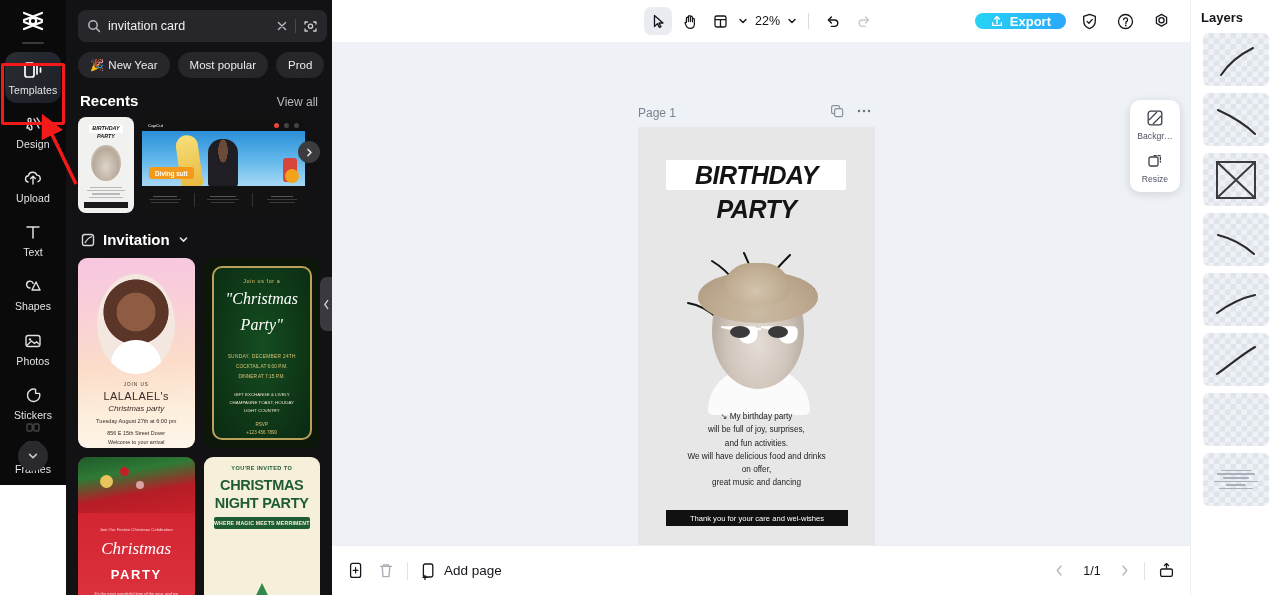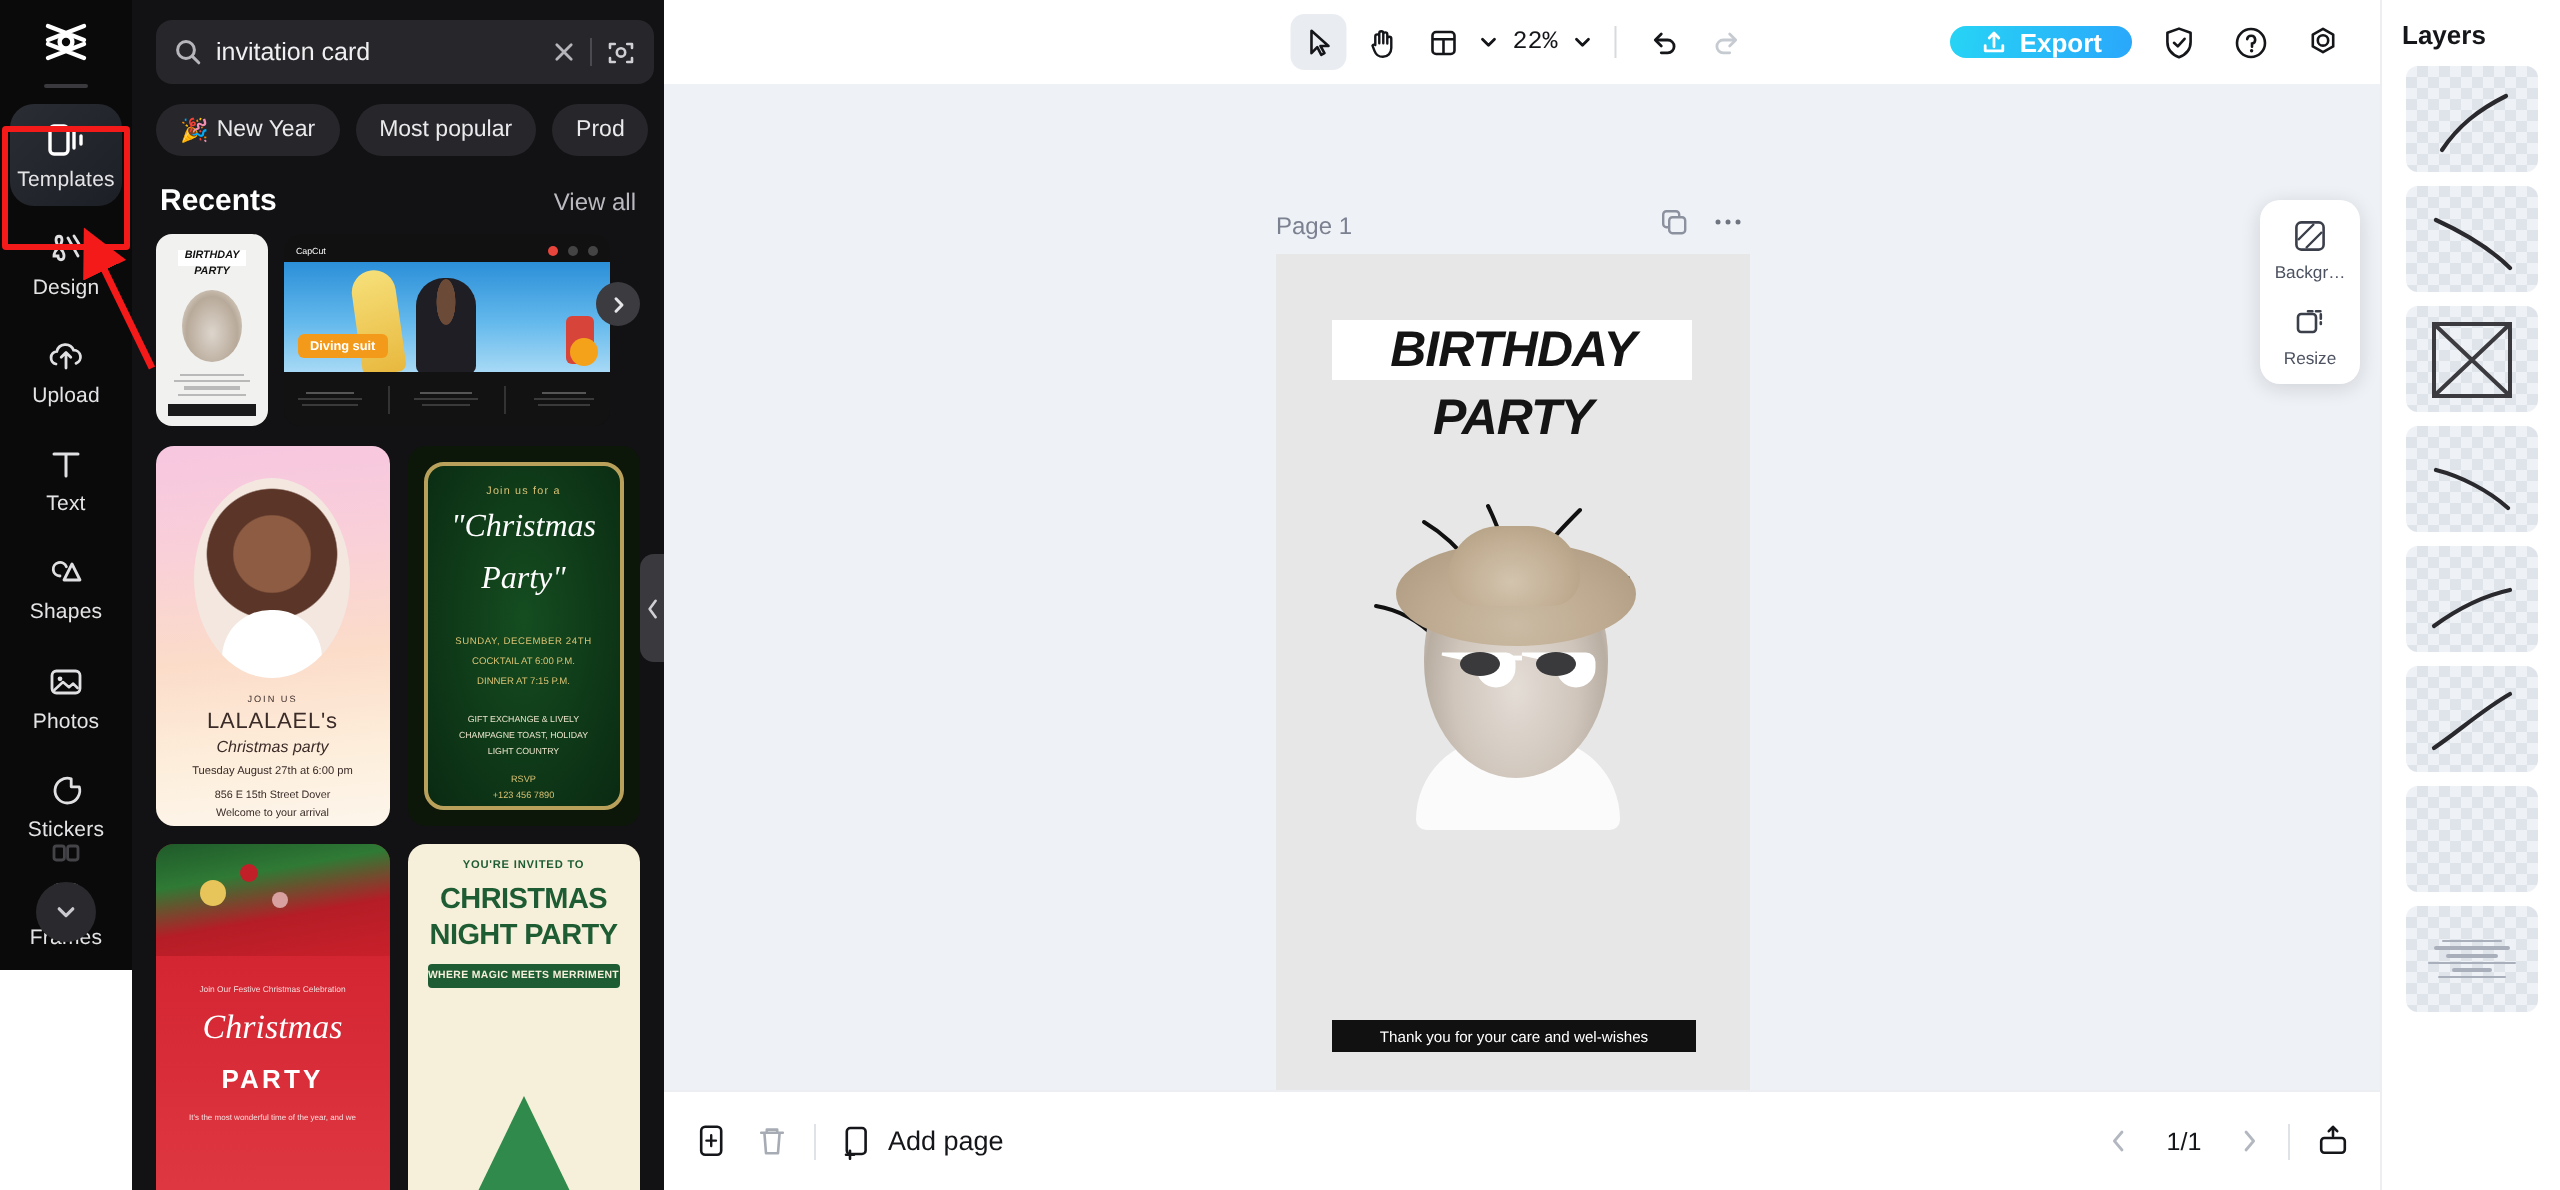--- a/index.html
+++ b/index.html
@@ -122,21 +122,21 @@
   .main { flex:1; height:595px; display:flex; flex-direction:column; background:#fff; position:relative; }
   .topbar { height: 42px; display:flex; align-items:center; background:#fff; position:relative; flex:0 0 42px; }
   .tb-left { display:flex; align-items:center; gap:9px; padding-left: 18px; }
   .doc-title { font-size: 13.5px; color:#15161a; }
   .tb-center {
     position:absolute; left: 50%; transform: translateX(-50%);
     display:flex; align-items:center; gap: 3px;
   }
   .tb-btn { width: 28px; height: 28px; border-radius:7px; display:flex; align-items:center; justify-content:center; cursor:pointer; }
   .tb-btn.sel { background:#e9edf2; }
-  .zoom-val { font-size: 12.5px; color:#15161a; padding: 0 3px; font-family: Liberation Mono, monospace; }
+  .zoom-val { font-size: 12.5px; color:#15161a; padding: 0 3px; }
   .tb-sep { width:1px; height:16px; background:#d8dade; margin: 0 7px; }
   .tb-right { margin-left:auto; display:flex; align-items:center; gap: 10px; padding-right: 16px; }
   .export-btn {
     height: 16px; padding: 0 15px; border-radius: 15px; border:0; cursor:pointer;
     background: linear-gradient(100deg,#27d4f5 0%, #2aa7fb 100%);
     color:#fff; font-size: 13px; font-weight:bold; display:flex; align-items:center; gap:6px;
     font-family:"Liberation Sans", sans-serif;
   }
   .icon-btn { width:26px; height:26px; display:flex; align-items:center; justify-content:center; cursor:pointer; }
 
@@ -441,20 +441,30 @@
         </div>
       </div>
 
       <div class="rc-next">
         <svg width="11" height="11" viewBox="0 0 11 11">
           <path d="M4 2.4 L7 5.5 L4 8.6" fill="none" stroke="#e6e6e9" stroke-width="1.5" stroke-linecap="round" stroke-linejoin="round"></path>
         </svg>
       </div>
     </div>
 
+    <div class="cat-head">
+      <svg width="16" height="16" viewBox="0 0 16 16">
+        <rect x="2.5" y="2.5" width="11" height="11" rx="2.2" fill="none" stroke="#d8d8dc" stroke-width="1.4"></rect>
+        <path d="M5 11 C6.5 8 9 5.5 12 4.5" fill="none" stroke="#d8d8dc" stroke-width="1.3"></path>
+      </svg>
+      <span class="cat-title">Invitation</span>
+      <svg width="13" height="13" viewBox="0 0 13 13">
+        <path d="M3.4 5 L6.5 8.1 L9.6 5" fill="none" stroke="#e2e2e6" stroke-width="1.6" stroke-linecap="round" stroke-linejoin="round"></path>
+      </svg>
+    </div>
 
     <div class="grid">
 
       <div class="tcard inv1">
         <div class="oval"></div>
         <div class="t" style="top:124px;font-size:4.6px;letter-spacing:1px">JOIN US</div>
         <div class="t" style="top:132px;font-size:11px;letter-spacing:.4px">LALALAEL's</div>
         <div class="t" style="top:146px;font-size:8px;font-style:italic">Christmas party</div>
         <div class="t" style="top:160px;font-size:5.6px">Tuesday August 27th at 6:00 pm</div>
         <div class="t" style="top:172px;font-size:5.4px">856 E  15th Street Dover</div>
@@ -614,20 +624,28 @@
           <div class="hat-top"></div>
           <svg class="glasses" viewBox="0 0 82 24">
             <path d="M3 6 h32 a4 4 0 0 1 4 4 v3 a9 9 0 0 1 -18 0 v-3 Z" fill="#fff" stroke="#fff" stroke-width="1.5"></path>
             <path d="M43 6 h32 a4 4 0 0 1 4 4 v3 a9 9 0 0 1 -18 0 v-3 Z" fill="#fff" stroke="#fff" stroke-width="1.5"></path>
             <ellipse cx="22" cy="11" rx="10" ry="6" fill="#3a3a3c"></ellipse>
             <ellipse cx="60" cy="11" rx="10" ry="6" fill="#3a3a3c"></ellipse>
             <path d="M35 8 h8" stroke="#fff" stroke-width="2.4"></path>
           </svg>
         </div>
 
+        <div class="body-txt">
+          <div>↘ My birthday party</div>
+          <div>will be full of joy, surprises,</div>
+          <div>and fun activities.</div>
+          <div>We will have delicious food and drinks</div>
+          <div>on offer,</div>
+          <div>great music and dancing</div>
+        </div>
 
         <div class="thanks">Thank you for your care and wel-wishes</div>
       </div>
 
       <div class="float-tools">
         <div class="ft-item">
           <svg width="20" height="20" viewBox="0 0 20 20">
             <rect x="3.2" y="3.2" width="13.6" height="13.6" rx="2.4" fill="none" stroke="#3b3f4a" stroke-width="1.3"></rect>
             <path d="M4 12 L12 4 M8 16 L16 8" stroke="#3b3f4a" stroke-width="1.2"></path>
           </svg>

